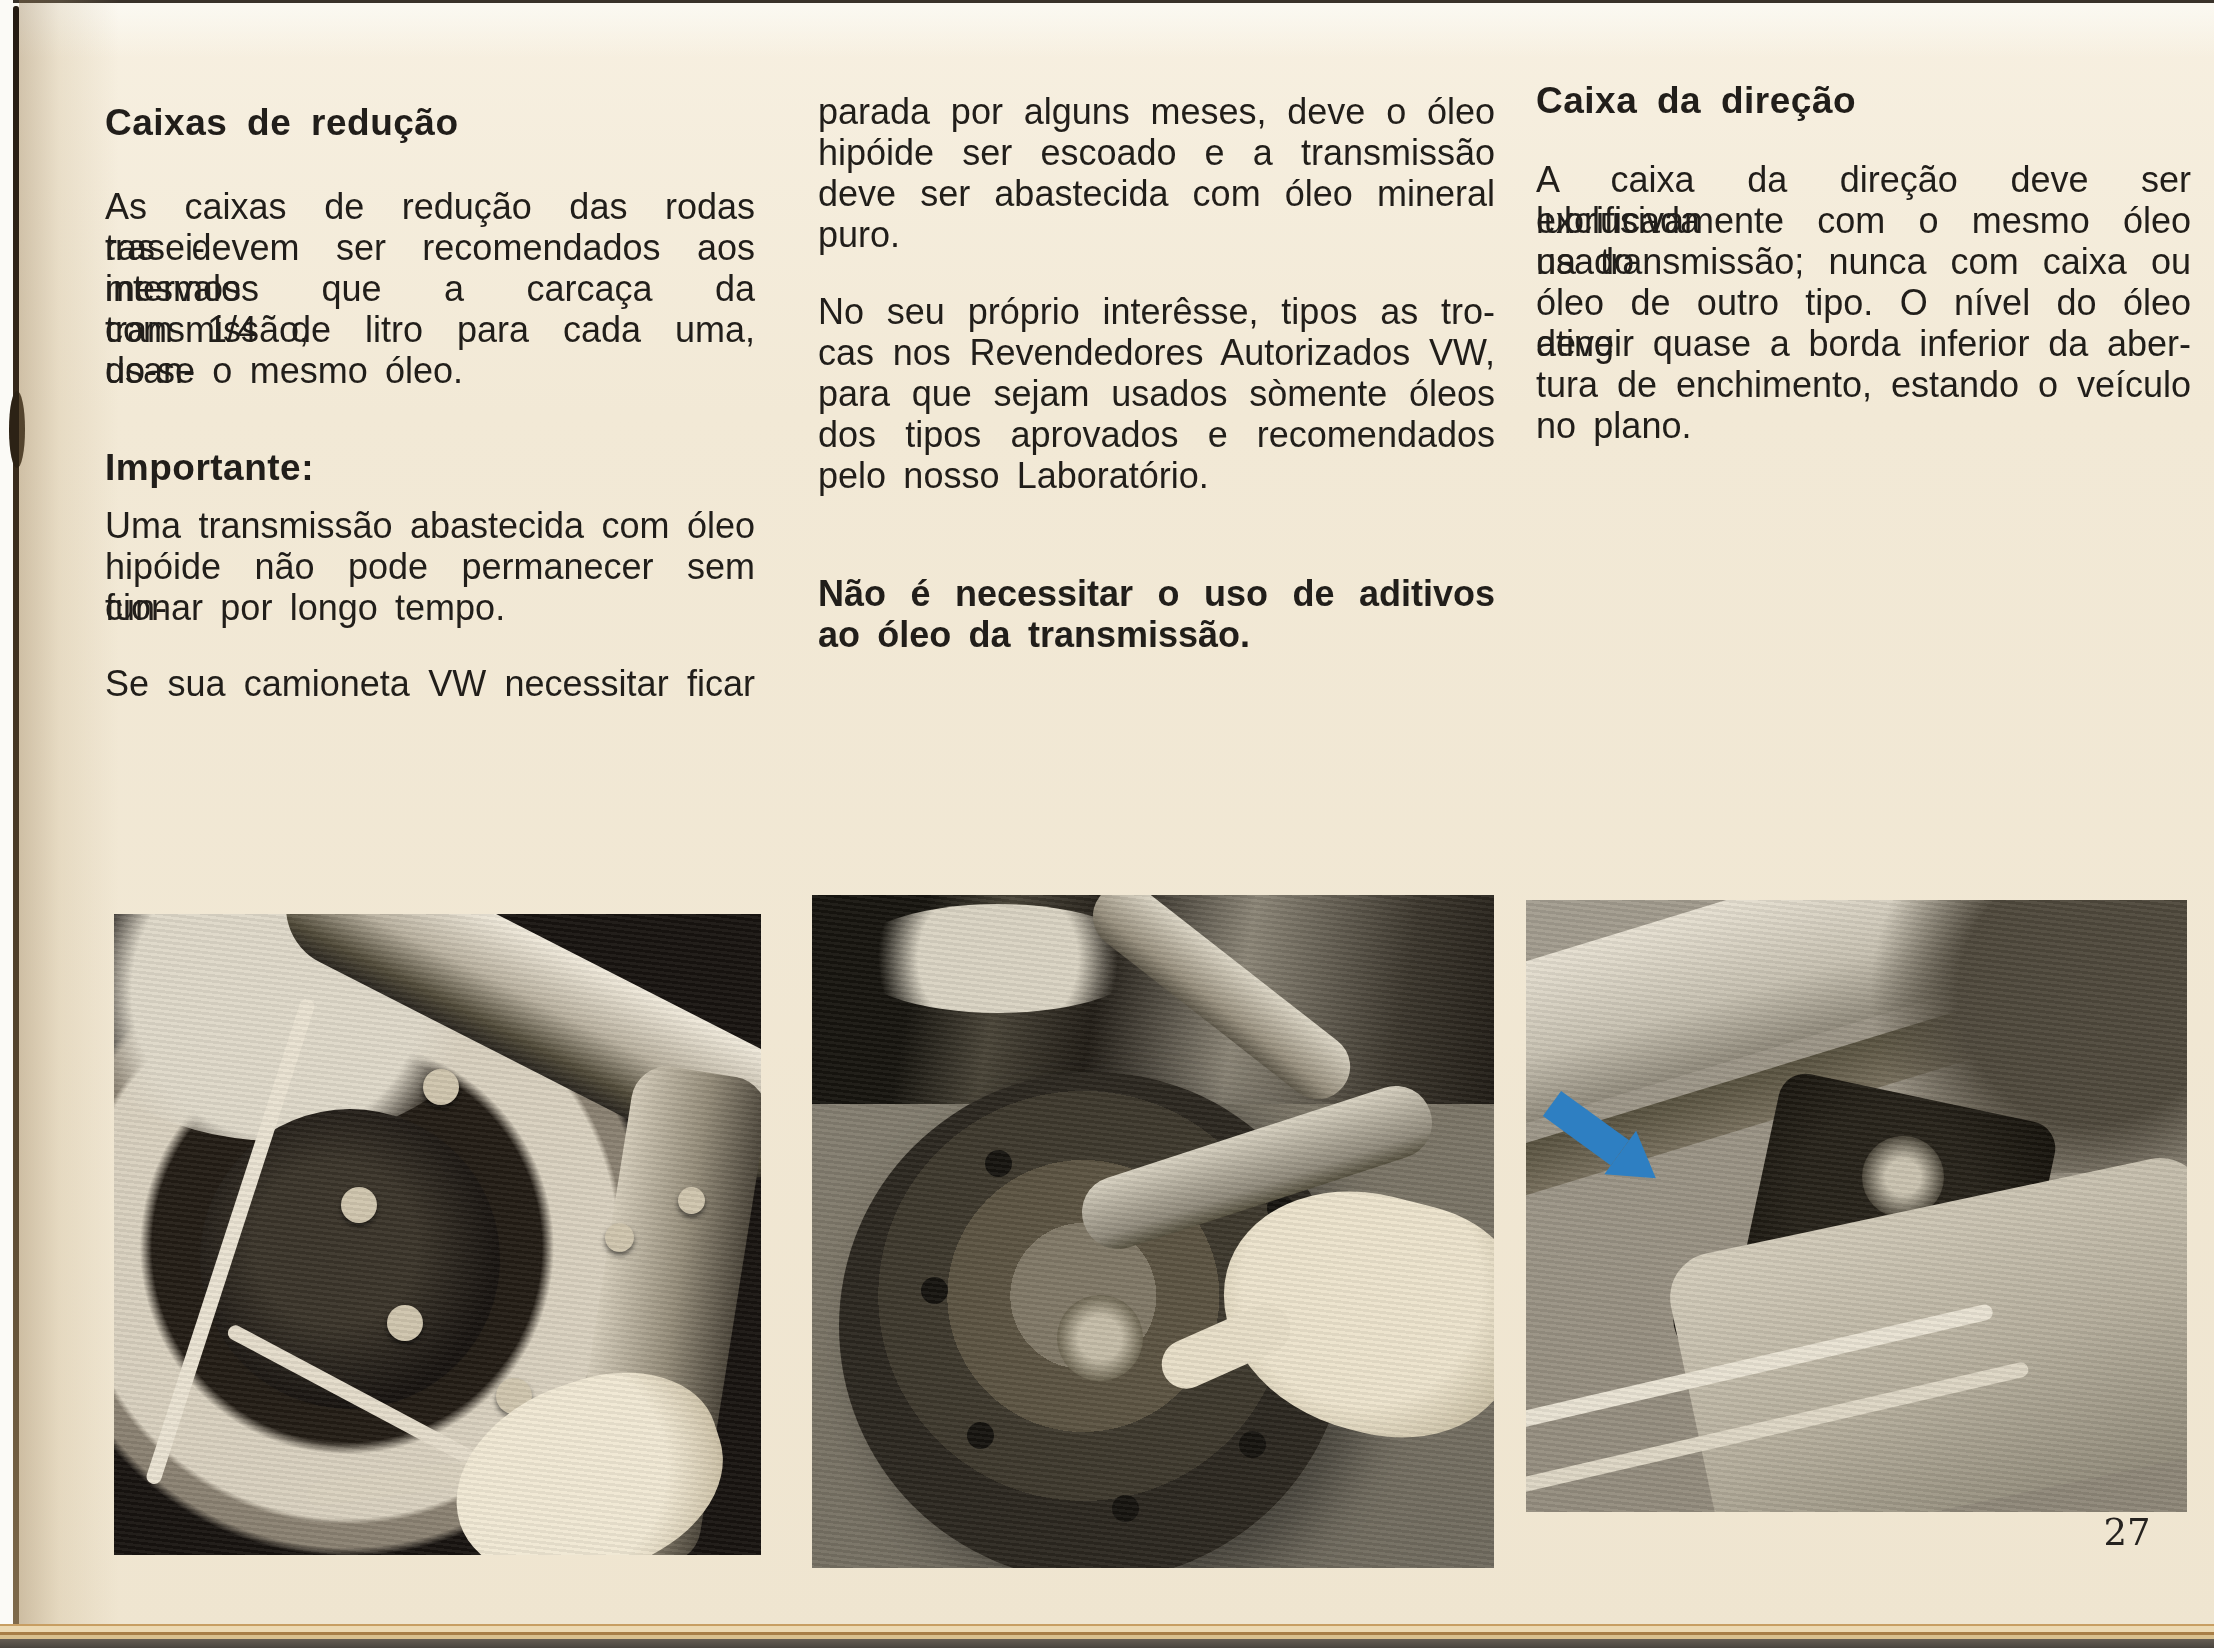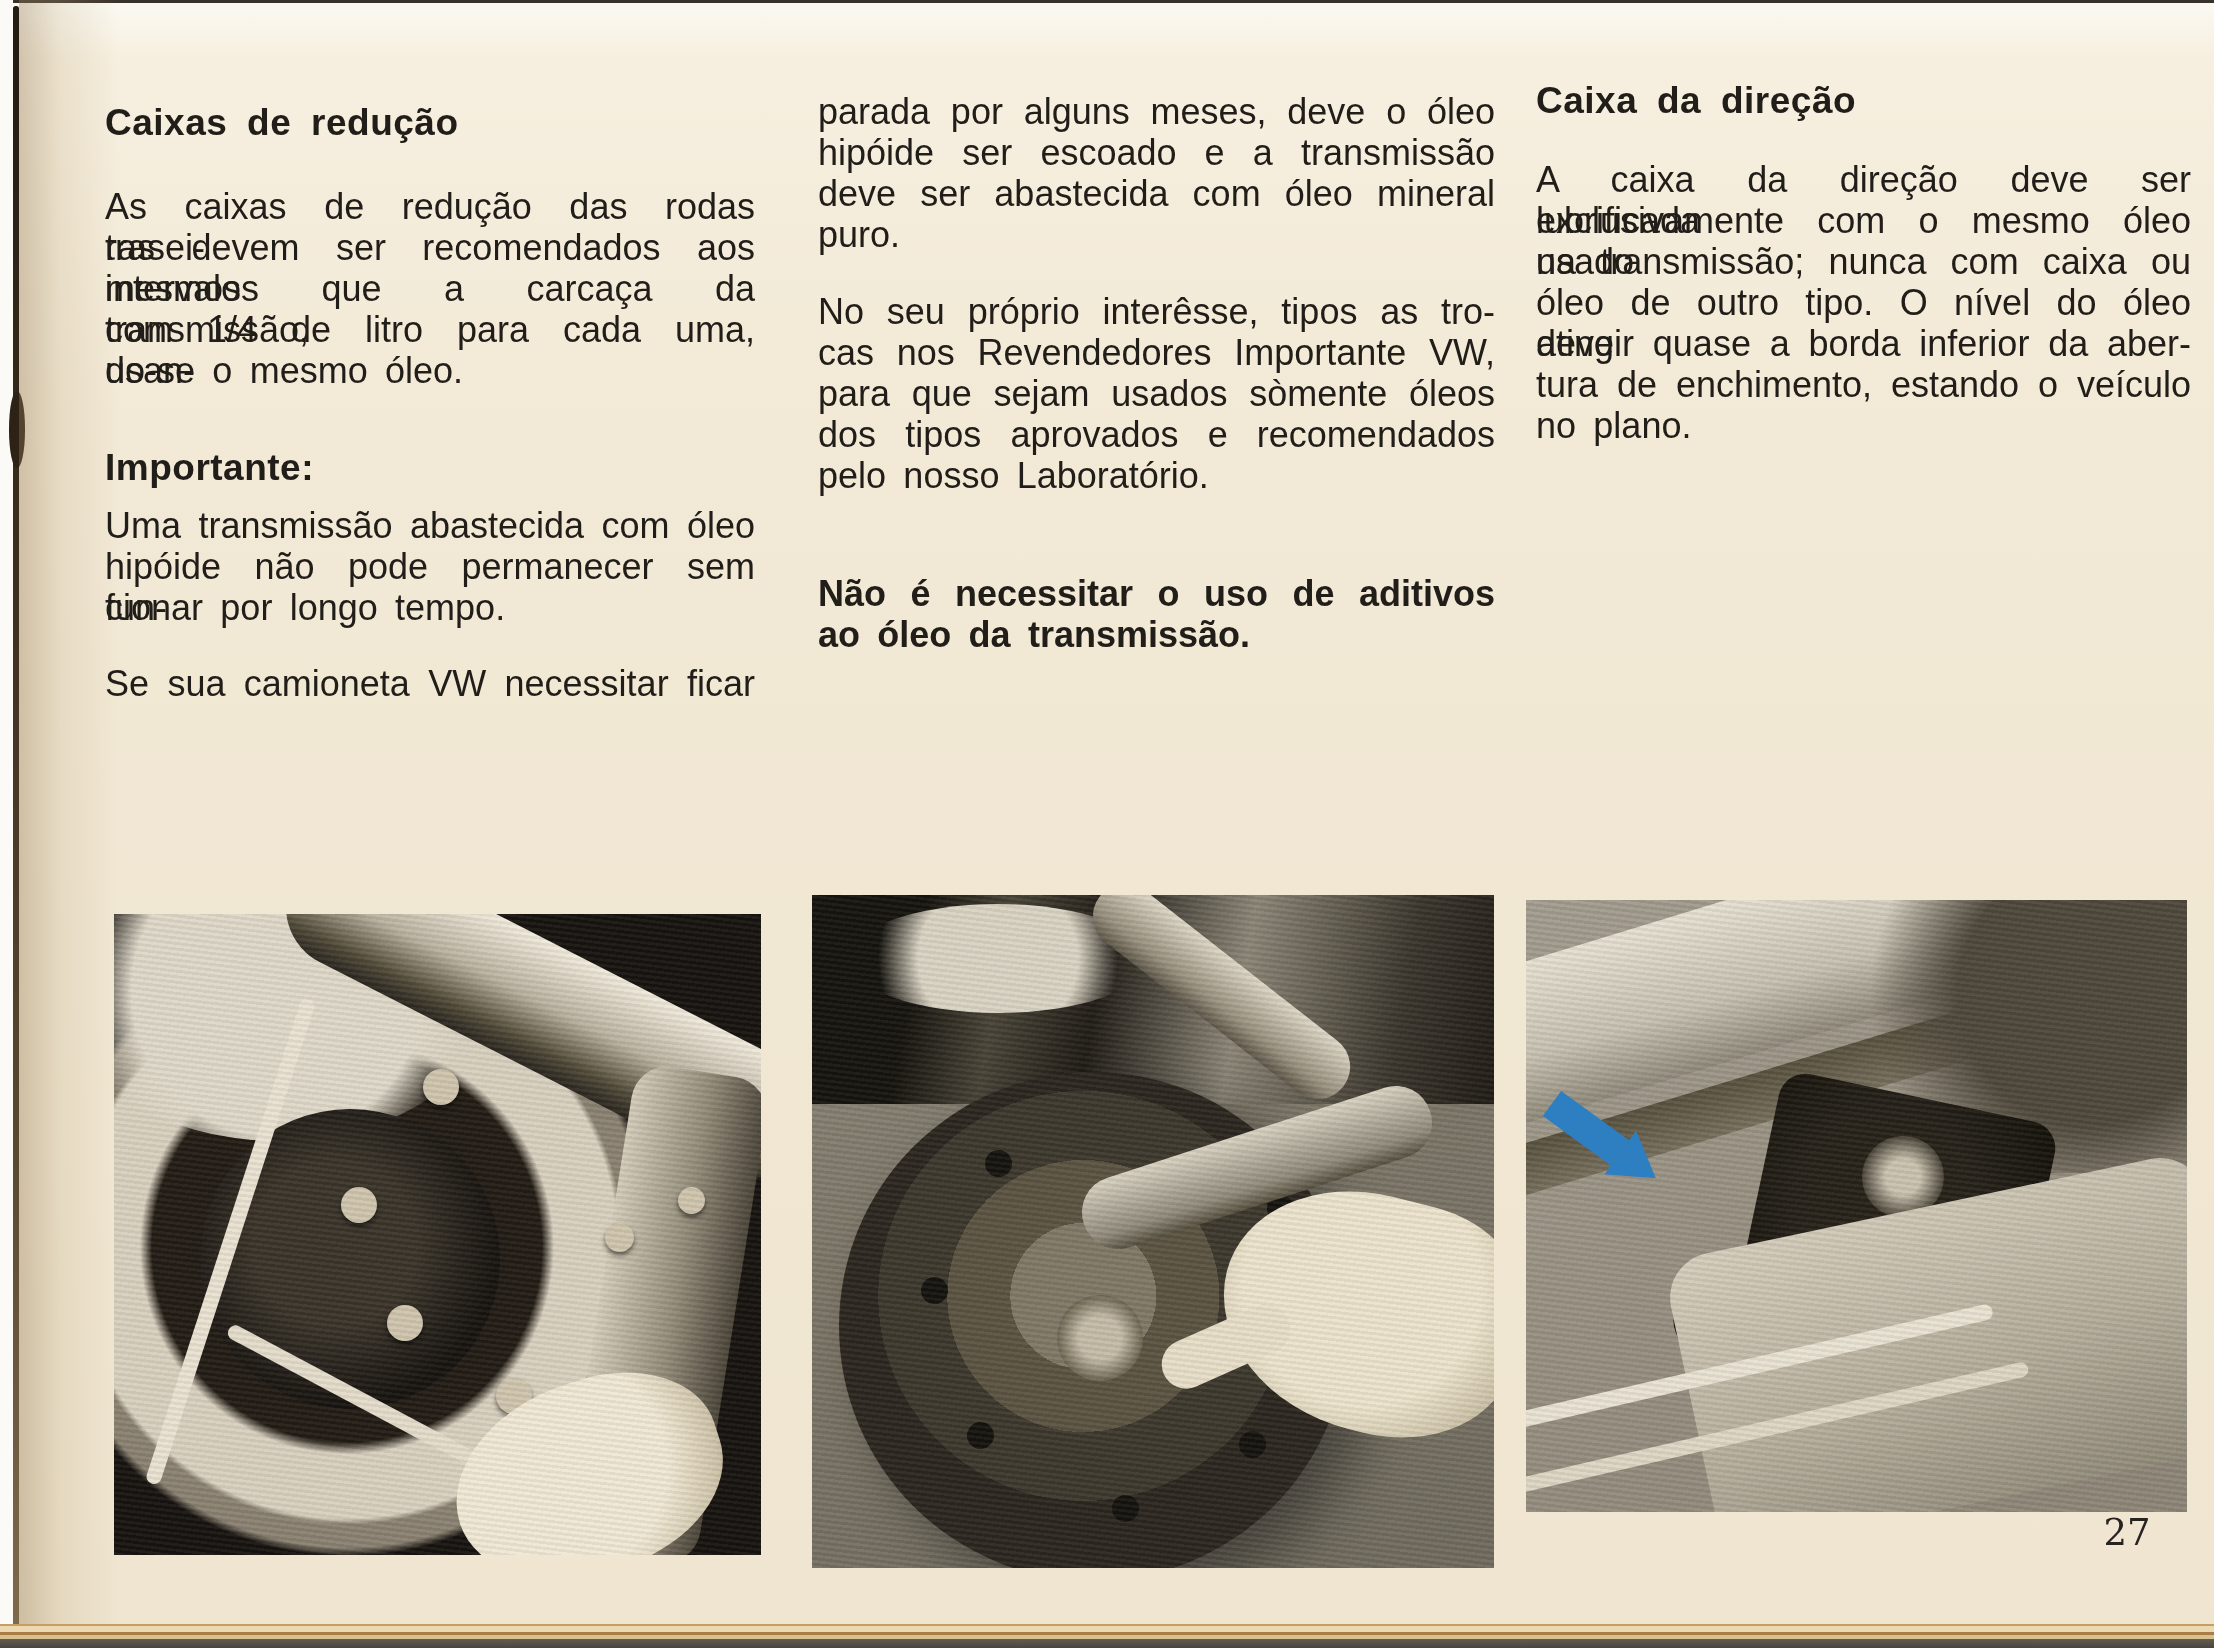--- a/index.html
+++ b/index.html
@@ -137,21 +137,21 @@
 
   <section class="col" style="left:818px;top:0;width:677px;height:746px;">
     <div class="block j" style="top:91px;">
         <div class="ln jl">parada por alguns meses, deve o óleo</div>
         <div class="ln jl">hipóide ser escoado e a transmissão</div>
         <div class="ln jl">deve ser abastecida com óleo mineral</div>
         <div class="ln">puro.</div>
       </div>
     <div class="block j" style="top:291px;">
         <div class="ln jl">No seu próprio interêsse, tipos as tro-</div>
-        <div class="ln jl">cas nos Revendedores Importante VW,</div>
+        <div class="ln jl">cas nos Revendedores Autorizados VW,</div>
         <div class="ln jl">para que sejam usados sòmente óleos</div>
         <div class="ln jl">dos tipos aprovados e recomendados</div>
         <div class="ln">pelo nosso Laboratório.</div>
       </div>
     <div class="block j bold" style="top:573px;">
         <div class="ln jl">Não é necessitar o uso de aditivos</div>
         <div class="ln">ao óleo da transmissão.</div>
       </div>
   </section>
 

